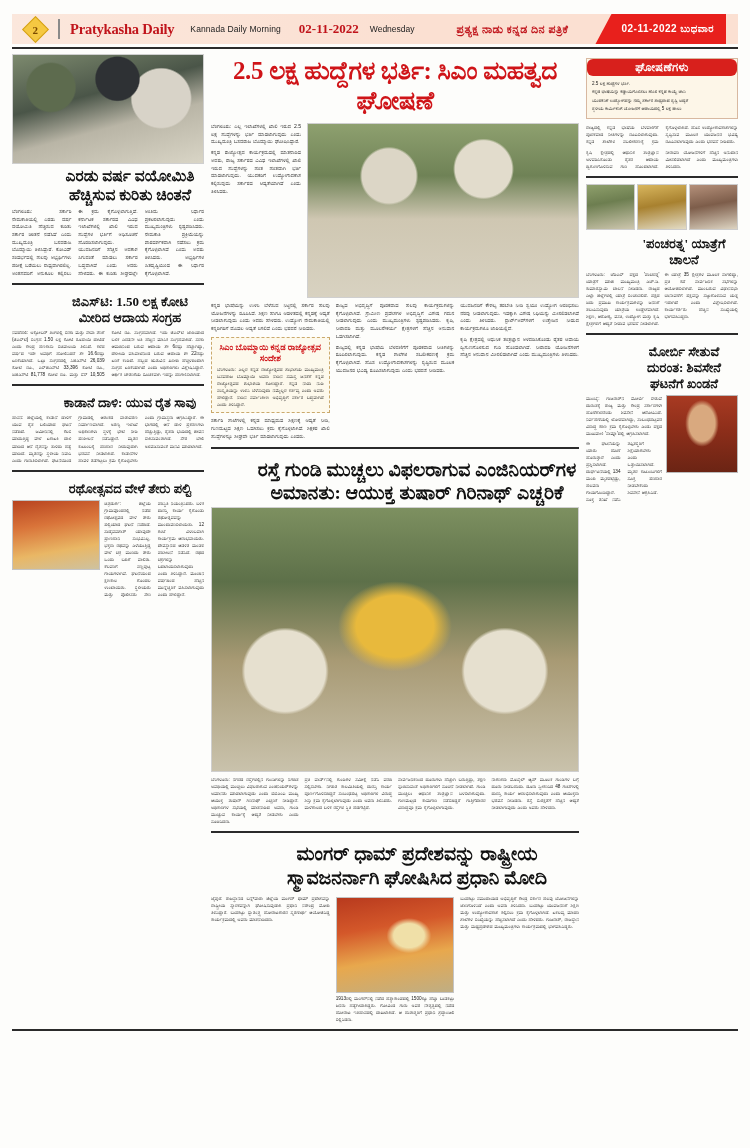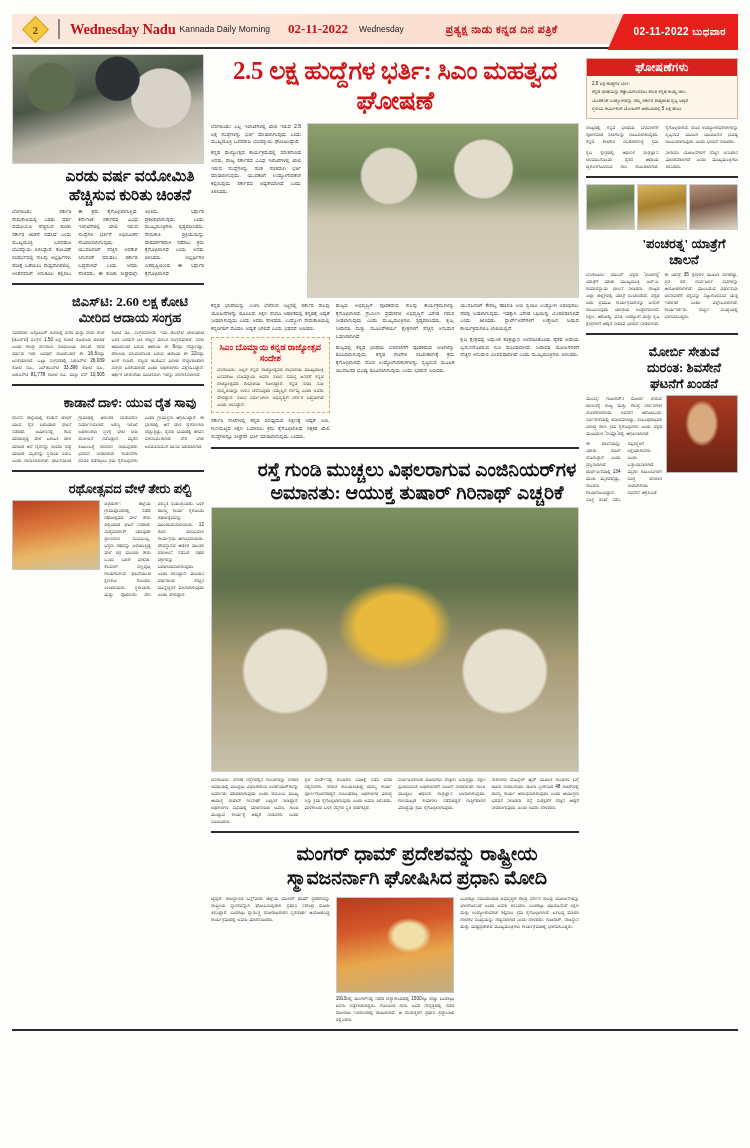--- a/index.html
+++ b/index.html
@@ -35,32 +35,32 @@
   .logo-diamond span {
     transform: rotate(-45deg); font-size: 11px; font-weight: bold;
     color: #7a4a00; font-family: "Liberation Serif", serif;
   }
   .mast-divider { width: 2px; height: 20px; background: #8a8a8a; margin-right: 10px; }
   .paper-name {
     font-family: "Liberation Serif", serif;
     font-weight: bold; font-size: 14.5px; color: #c0141b;
     letter-spacing: -0.2px;
   }
-  .paper-sub { font-size: 8.5px; color: #222; margin-left: 4px; letter-spacing: .1px;}
+  .paper-sub { font-size: 8.5px; color: #222; margin-left: 16px; letter-spacing: .1px;}
   .mast-date {
     font-family: "Liberation Serif", serif;
     font-weight: bold; font-size: 13px; color: #c0141b; margin-left: 18px;
   }
   .mast-day { font-size: 8.5px; color: #222; margin-left: 11px; }
   .mast-kn {
     margin-left: 42px; font-size: 11px; color: #c0141b; font-weight: bold;
     letter-spacing: .4px;
   }
   .mast-red-tab {
-    position:absolute; right:0; top:0; height:36px;
+    position:absolute; right:12px; top:0; height:30px;
     background:#e8201c; color:#fff; font-size:10px; font-weight:bold;
     display:flex; align-items:center; padding: 0 12px 0 26px;
     letter-spacing: .5px;
     clip-path: polygon(16px 0, 100% 0, 100% 100%, 0 100%);
   }
   .mast-rule { height: 2px; background: #2b2b2b; margin-top: 3px; }
 
   
   .grid {
     display: grid;
@@ -143,20 +143,21 @@
     border: 1px solid #d8b8a0;
     background: #fdf6e8;
     margin-top: 4px;
   }
   .box-announce .bx-head {
     background: #d8201c; color: #fff;
     font-family: "Liberation Serif", serif;
     font-weight: bold; font-size: 11.5px;
     text-align: center; padding: 2px 0;
     letter-spacing: .3px;
+    border-radius: 6px;
   }
   .box-announce .bx-body { padding: 4px 5px; }
   .bx-li {
     font-size: 4.6px; line-height: 1.62; color: #1b1b1b;
     text-align: justify; margin-bottom: 1px;
   }
   .box-cm {
     border: 1px dashed #caa96c;
     background: #fdf9ec;
     padding: 4px 5px;
@@ -203,21 +204,21 @@
 
 <div class="page">
 
   <div class="masthead">
     <div class="logo-wrap">
       <div class="logo-diamond">
         <span>2</span>
       </div>
     </div>
     <div class="mast-divider"></div>
-    <span class="paper-name">Wednesday Nadu</span>
+    <span class="paper-name">Pratykasha Daily</span>
     <span class="paper-sub">Kannada Daily Morning</span>
     <span class="mast-date">02-11-2022</span>
     <span class="mast-day">Wednesday</span>
     <span class="mast-kn">ಪ್ರತ್ಯಕ್ಷ ನಾಡು ಕನ್ನಡ ದಿನ ಪತ್ರಿಕೆ</span>
     <div class="mast-red-tab">02-11-2022 ಬುಧವಾರ</div>
   </div>
   <div class="mast-rule"></div>
 
   <div class="grid">
 
@@ -226,21 +227,21 @@
       <div class="photo p1"></div>
 
       <h2 class="hl-sec">ಎರಡು ವರ್ಷ ವಯೋಮಿತಿ ಹೆಚ್ಚಿಸುವ ಕುರಿತು ಚಿಂತನೆ</h2>
 
       <div class="body-cols c3">
         <p class="bt">ಬೆಂಗಳೂರು: ಸರ್ಕಾರಿ ನೇಮಕಾತಿಯಲ್ಲಿ ಎರಡು ವರ್ಷ ವಯೋಮಿತಿ ಹೆಚ್ಚಿಸುವ ಕುರಿತು ಸರ್ಕಾರ ಚಿಂತನೆ ನಡೆಸಿದೆ ಎಂದು ಮುಖ್ಯಮಂತ್ರಿ ಬಸವರಾಜ ಬೊಮ್ಮಾಯಿ ತಿಳಿಸಿದ್ದಾರೆ. ಕೋವಿಡ್ ಸಂದರ್ಭದಲ್ಲಿ ಹಲವು ಅಭ್ಯರ್ಥಿಗಳು ಪರೀಕ್ಷೆ ಬರೆಯಲು ಸಾಧ್ಯವಾಗಿರಲಿಲ್ಲ. ಅಂತಹವರಿಗೆ ಅನುಕೂಲ ಕಲ್ಪಿಸಲು ಈ ಕ್ರಮ ಕೈಗೊಳ್ಳಲಾಗುತ್ತಿದೆ. ಕರ್ನಾಟಕ ಸರ್ಕಾರದ ವಿವಿಧ ಇಲಾಖೆಗಳಲ್ಲಿ ಖಾಲಿ ಇರುವ ಹುದ್ದೆಗಳ ಭರ್ತಿಗೆ ಅಧಿಸೂಚನೆ ಹೊರಡಿಸಲಾಗುವುದು. ಯುವಜನರಿಗೆ ಹೆಚ್ಚಿನ ಅವಕಾಶ ಸಿಗುವಂತೆ ಮಾಡಲು ಸರ್ಕಾರ ಬದ್ಧವಾಗಿದೆ ಎಂದು ಅವರು ಹೇಳಿದರು. ಈ ಕುರಿತು ಶೀಘ್ರದಲ್ಲೇ ಅಂತಿಮ ನಿರ್ಧಾರ ಪ್ರಕಟಿಸಲಾಗುವುದು ಎಂದು ಮುಖ್ಯಮಂತ್ರಿಗಳು ಸ್ಪಷ್ಟಪಡಿಸಿದರು. ನೇಮಕಾತಿ ಪ್ರಕ್ರಿಯೆಯನ್ನು ಪಾರದರ್ಶಕವಾಗಿ ನಡೆಸಲು ಕ್ರಮ ಕೈಗೊಳ್ಳಲಾಗಿದೆ ಎಂದು ಅವರು ತಿಳಿಸಿದರು. ಅಭ್ಯರ್ಥಿಗಳ ಹಿತದೃಷ್ಟಿಯಿಂದ ಈ ನಿರ್ಧಾರ ಕೈಗೊಳ್ಳಲಾಗಿದೆ.</p>
       </div>
 
       <div class="hr-thick"></div>
 
-      <h2 class="hl-sec med">ಜಿಎಸ್‌ಟಿ: 2.60 ಲಕ್ಷ ಕೋಟಿ ಮೀರಿದ ಆದಾಯ ಸಂಗ್ರಹ</h2>
+      <h2 class="hl-sec med">ಜಿಎಸ್‌ಟಿ: 1.50 ಲಕ್ಷ ಕೋಟಿ ಮೀರಿದ ಆದಾಯ ಸಂಗ್ರಹ</h2>
       <div class="body-cols c2">
         <p class="bt t45">ನವದೆಹಲಿ: ಅಕ್ಟೋಬರ್ ತಿಂಗಳಲ್ಲಿ ಸರಕು ಮತ್ತು ಸೇವಾ ತೆರಿಗೆ (ಜಿಎಸ್‌ಟಿ) ಸಂಗ್ರಹ 1.50 ಲಕ್ಷ ಕೋಟಿ ರೂಪಾಯಿ ದಾಟಿದೆ ಎಂದು ಕೇಂದ್ರ ಹಣಕಾಸು ಸಚಿವಾಲಯ ತಿಳಿಸಿದೆ. ಕಳೆದ ವರ್ಷದ ಇದೇ ಅವಧಿಗೆ ಹೋಲಿಸಿದರೆ ಶೇ 16.6ರಷ್ಟು ಏರಿಕೆಯಾಗಿದೆ. ಒಟ್ಟು ಸಂಗ್ರಹದಲ್ಲಿ ಸಿಜಿಎಸ್‌ಟಿ 26,039 ಕೋಟಿ ರೂ., ಎಸ್‌ಜಿಎಸ್‌ಟಿ 33,396 ಕೋಟಿ ರೂ., ಐಜಿಎಸ್‌ಟಿ 81,778 ಕೋಟಿ ರೂ. ಮತ್ತು ಸೆಸ್ 10,505 ಕೋಟಿ ರೂ. ಸಂಗ್ರಹವಾಗಿದೆ. ಇದು ಜಿಎಸ್‌ಟಿ ಜಾರಿಯಾದ ಬಳಿಕ ಎರಡನೇ ಅತಿ ಹೆಚ್ಚಿನ ಮಾಸಿಕ ಸಂಗ್ರಹವಾಗಿದೆ. ಸರಕು ಆಮದಿನಿಂದ ಬರುವ ಆದಾಯ ಶೇ 6ರಷ್ಟು ಹೆಚ್ಚಾಗಿದ್ದು, ದೇಶೀಯ ವಹಿವಾಟಿನಿಂದ ಬರುವ ಆದಾಯ ಶೇ 22ರಷ್ಟು ಏರಿಕೆ ಕಂಡಿದೆ. ಹಬ್ಬದ ಋತುವಿನ ಖರೀದಿ ಹೆಚ್ಚಳದಿಂದಾಗಿ ಸಂಗ್ರಹ ಏರಿಕೆಯಾಗಿದೆ ಎಂದು ಅಧಿಕಾರಿಗಳು ವಿಶ್ಲೇಷಿಸಿದ್ದಾರೆ. ಆರ್ಥಿಕ ಚೇತರಿಕೆಯ ಸೂಚಕವಾಗಿ ಇದನ್ನು ಪರಿಗಣಿಸಲಾಗಿದೆ.</p>
       </div>
 
       <div class="hr-thick"></div>
 
       <h2 class="hl-sec med">ಕಾಡಾನೆ ದಾಳಿ: ಯುವ ರೈತ ಸಾವು</h2>
       <div class="body-cols c3">
         <p class="bt t45">ಹಾಸನ: ಜಿಲ್ಲೆಯಲ್ಲಿ ಕಾಡಾನೆ ದಾಳಿಗೆ ಯುವ ರೈತ ಬಲಿಯಾದ ಘಟನೆ ನಡೆದಿದೆ. ಜಮೀನಿನಲ್ಲಿ ಕೆಲಸ ಮಾಡುತ್ತಿದ್ದ ವೇಳೆ ಏಕಾಏಕಿ ದಾಳಿ ಮಾಡಿದ ಆನೆ ರೈತನನ್ನು ತುಳಿದು ಹತ್ಯೆ ಮಾಡಿದೆ. ಮೃತರನ್ನು ಸ್ಥಳೀಯ ನಿವಾಸಿ ಎಂದು ಗುರುತಿಸಲಾಗಿದೆ. ಘಟನೆಯಿಂದ ಗ್ರಾಮದಲ್ಲಿ ಆತಂಕದ ವಾತಾವರಣ ನಿರ್ಮಾಣವಾಗಿದೆ. ಅರಣ್ಯ ಇಲಾಖೆ ಅಧಿಕಾರಿಗಳು ಸ್ಥಳಕ್ಕೆ ಭೇಟಿ ನೀಡಿ ಪರಿಶೀಲನೆ ನಡೆಸಿದ್ದಾರೆ. ಮೃತರ ಕುಟುಂಬಕ್ಕೆ ಪರಿಹಾರ ನೀಡುವುದಾಗಿ ಭರವಸೆ ನೀಡಲಾಗಿದೆ. ಕಾಡಾನೆಗಳ ಹಾವಳಿ ತಡೆಗಟ್ಟಲು ಕ್ರಮ ಕೈಗೊಳ್ಳಬೇಕು ಎಂದು ಗ್ರಾಮಸ್ಥರು ಆಗ್ರಹಿಸಿದ್ದಾರೆ. ಈ ಭಾಗದಲ್ಲಿ ಆನೆ ದಾಳಿ ಪ್ರಕರಣಗಳು ಹೆಚ್ಚುತ್ತಿದ್ದು, ರೈತರು ಭಯದಲ್ಲಿ ಜೀವನ ಸಾಗಿಸುವಂತಾಗಿದೆ. ಸೌರ ಬೇಲಿ ಅಳವಡಿಸುವಂತೆ ಮನವಿ ಮಾಡಲಾಗಿದೆ.</p>
       </div>

